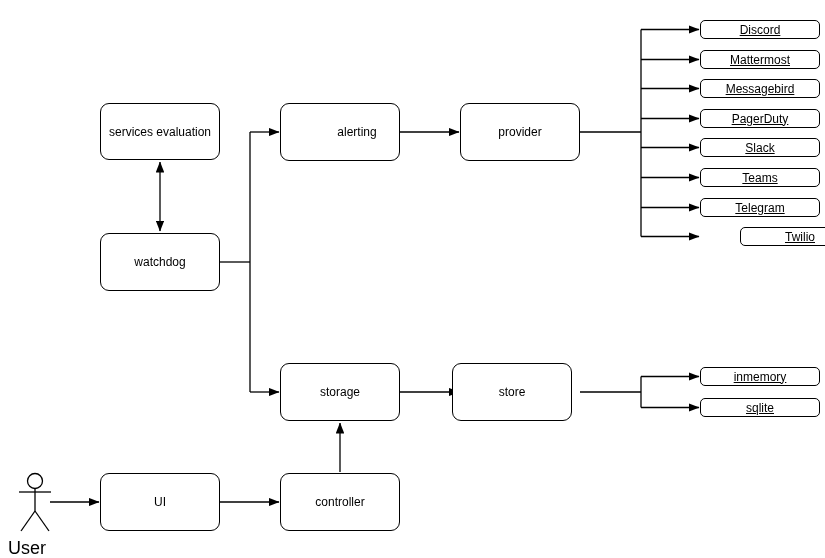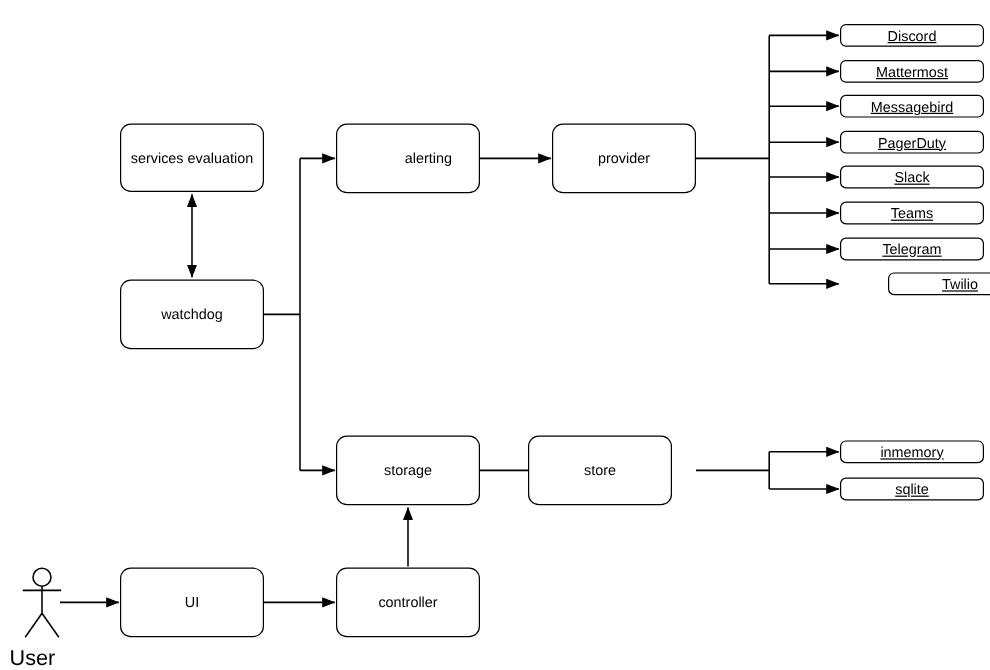--- a/index.html
+++ b/index.html
@@ -131,21 +131,21 @@
   <div class="node big" style="left:100px; top:103px; height:57px;">services evaluation</div>
 
   <div class="node big" style="left:100px; top:233px;">watchdog</div>
 
   <div class="node big" style="left:280px; top:103px;padding-left:34px;">alerting</div>
 
   <div class="node big" style="left:460px; top:103px;">provider</div>
 
   <div class="node big" style="left:280px; top:363px;">storage</div>
 
-  <div class="node big" style="left:440px; top:363px;">store</div>
+  <div class="node big" style="left:452px; top:363px;">store</div>
 
   <div class="node big" style="left:100px; top:473px;">UI</div>
 
   <div class="node big" style="left:280px; top:473px;">controller</div>
 
   <div class="node small" style="left:700px; top:20px;">Discord</div>
   <div class="node small" style="left:700px; top:50px;">Mattermost</div>
   <div class="node small" style="left:700px; top:79px;">Messagebird</div>
   <div class="node small" style="left:700px; top:109px;">PagerDuty</div>
   <div class="node small" style="left:700px; top:138px;">Slack</div>

